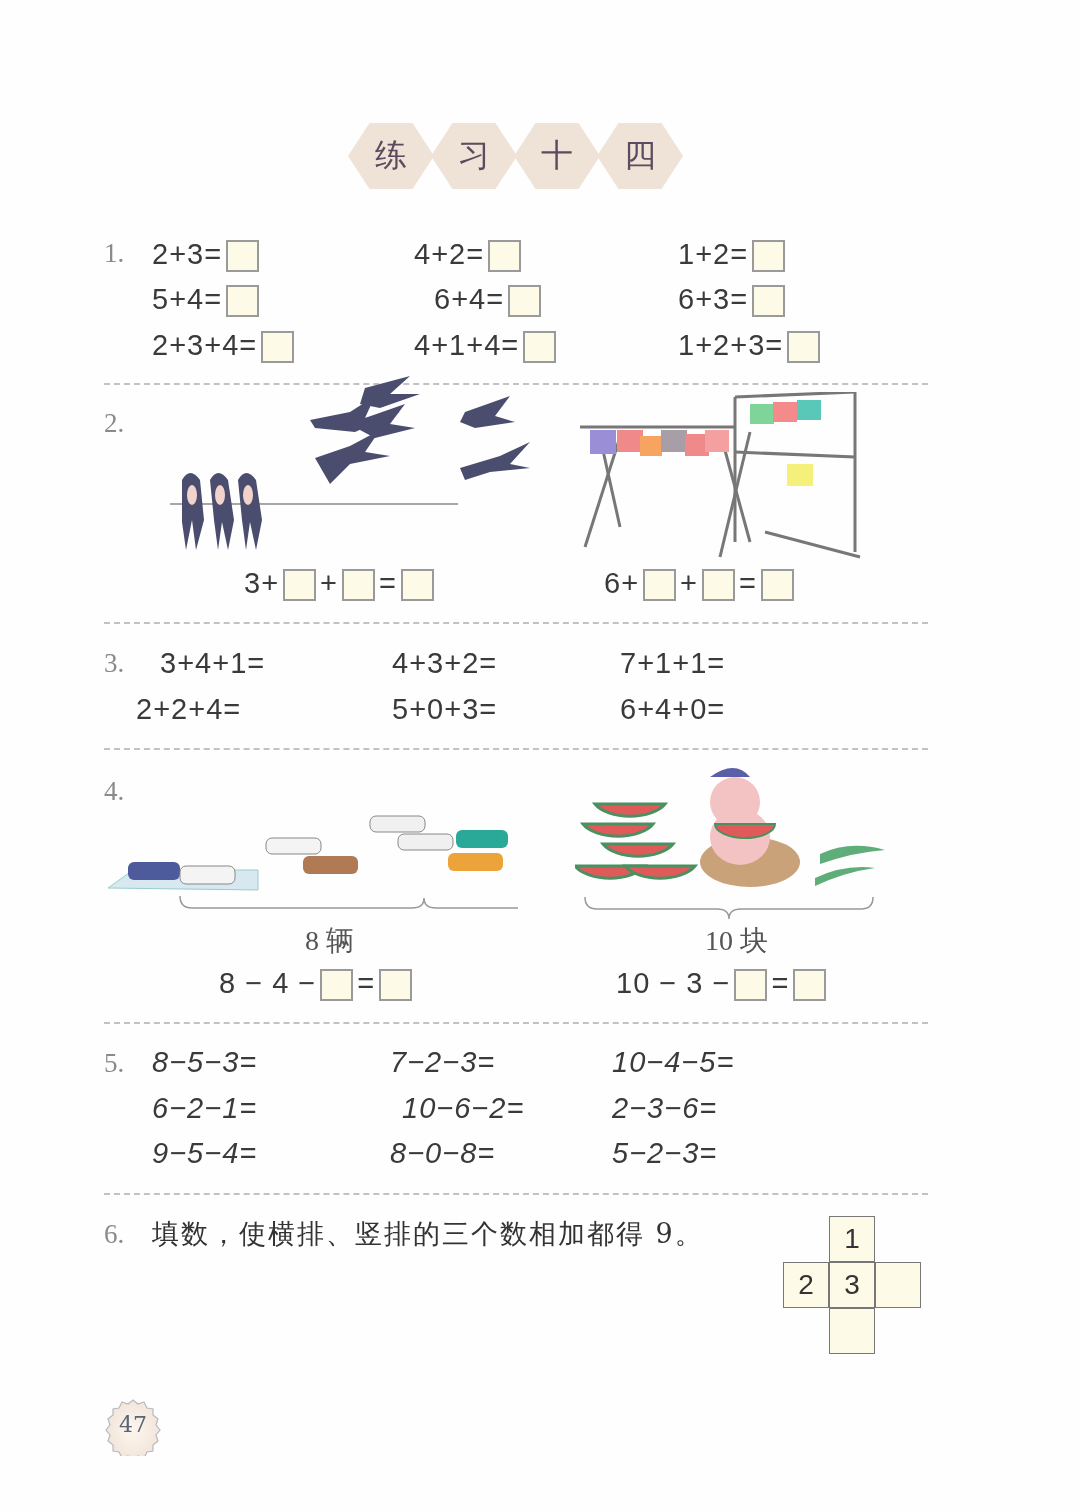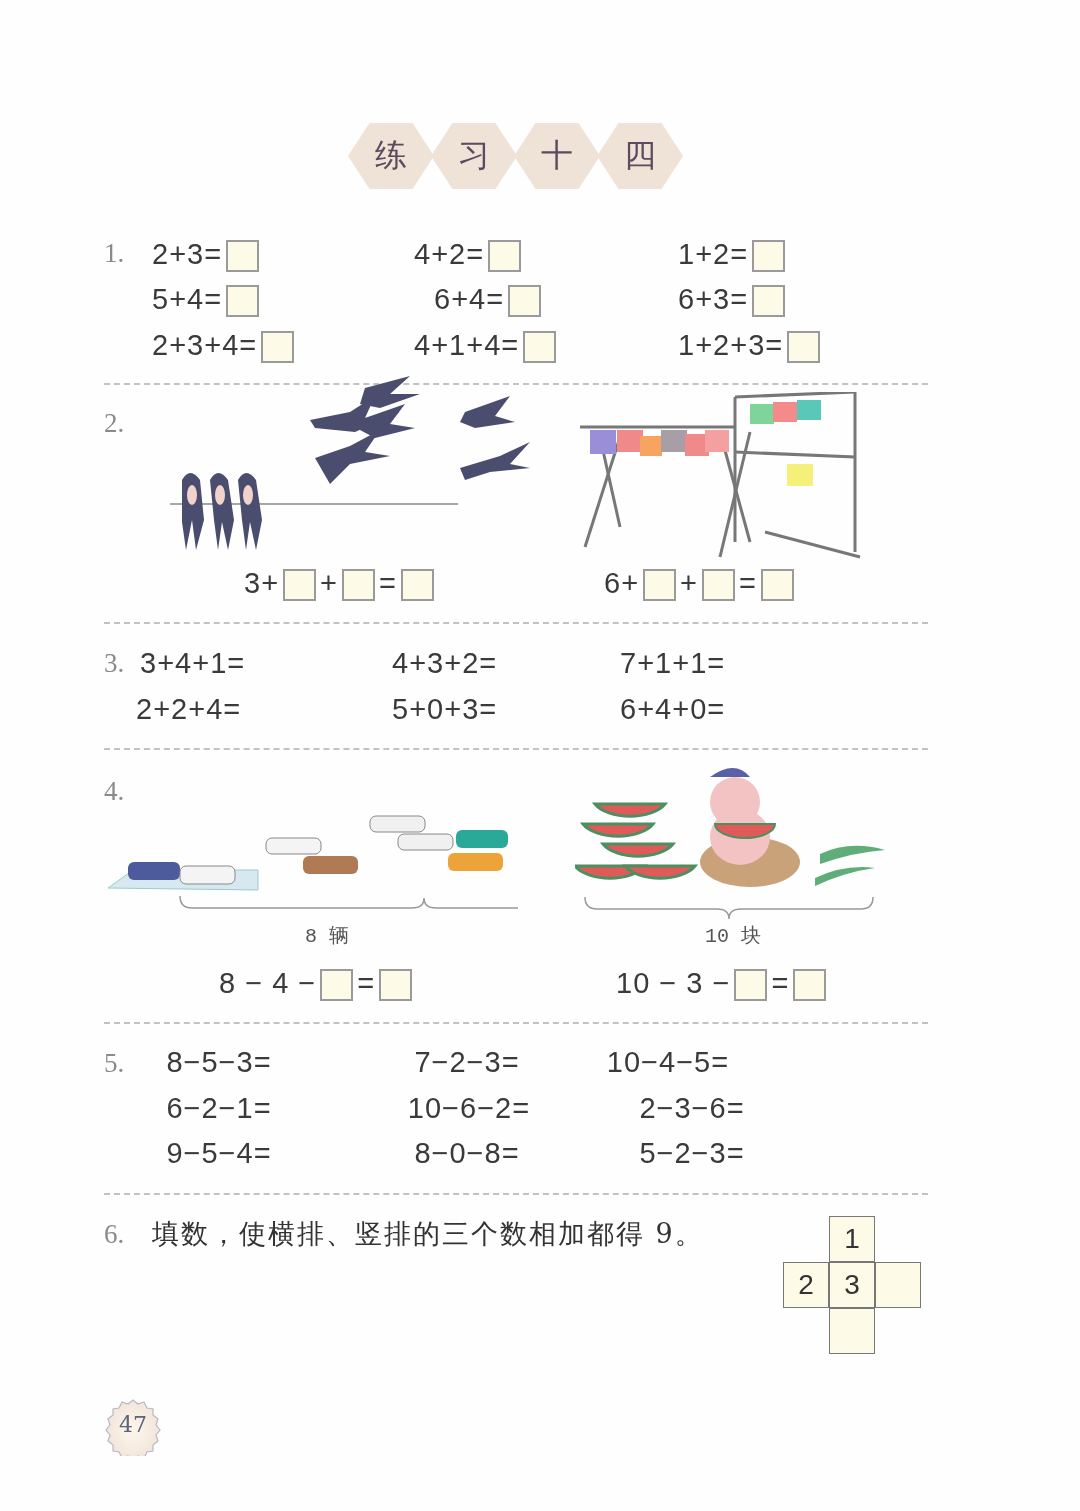--- a/index.html
+++ b/index.html
@@ -8,22 +8,22 @@
   .abs { position:absolute; }
   .title-hex { position:absolute; top:123px; width:86px; height:66px; background:#efe2d6;
     clip-path:polygon(25% 0,75% 0,100% 50%,75% 100%,25% 100%,0 50%);
     display:flex; align-items:center; justify-content:center;
     font-family:"DejaVu Serif", serif; font-size:32px; color:#5e4a5e; }
   .num { font-family:"Liberation Serif", serif; font-size:27px; color:#8a8a8a; }
   .eq { font-size:29px; color:#3a3a3a; white-space:nowrap; letter-spacing:1px; line-height:34px; }
   .eq .box { display:inline-block; width:33px; height:32px; border:2px solid #9a9a9a;
     background:#fdfbe8; vertical-align:middle; margin:0 4px; box-sizing:border-box; }
   .sep { position:absolute; left:104px; width:824px; border-top:2px dashed #c2c2c2; height:0; }
-  .label-small { font-size:20px; color:#555; font-family:Liberation Mono, monospace; }
-  .right { text-align:center; }
+  .label-small { font-size:28px; color:#555; font-family:Liberation Serif, serif; }
+  .right { text-align:left;font-style:italic; }
   .grid-cell { position:absolute; width:46px; height:46px; border:1.5px solid #777; background:#fdfbe8;
     box-sizing:border-box; font-size:28px; display:flex; align-items:center; justify-content:center; color:#333; }
   .q6 { font-family:"DejaVu Serif", serif; font-size:27px; color:#333; letter-spacing:2px; }
   .page-badge { position:absolute; left:104px; top:1398px; width:58px; height:58px; }
 </style>
 </head>
 <body>
 
 <div>
   <div class="title-hex" style="left:348px">练</div>
@@ -104,21 +104,21 @@
     <span>3+</span><span class="box"></span><span>+</span><span class="box"></span><span>=</span><span class="box"></span>
   </div>
   <div class="abs eq" style="left:604px;top:566px">
     <span>6+</span><span class="box"></span><span>+</span><span class="box"></span><span>=</span><span class="box"></span>
   </div>
 </div>
 <div class="sep" style="top:622px"></div>
 
 <div>
   <div class="abs num" style="left:104px;top:648px">3.</div>
-  <div class="abs eq" style="left:140px;top:646px">3+4+1=</div>
+  <div class="abs eq" style="left:160px;top:646px">3+4+1=</div>
   <div class="abs eq" style="left:392px;top:646px">4+3+2=</div>
   <div class="abs eq" style="left:620px;top:646px">7+1+1=</div>
   <div class="abs eq" style="left:136px;top:692px">2+2+4=</div>
   <div class="abs eq" style="left:392px;top:692px">5+0+3=</div>
   <div class="abs eq" style="left:620px;top:692px">6+4+0=</div>
 </div>
 <div class="sep" style="top:748px"></div>
 
 <div>
   <div class="abs num" style="left:104px;top:776px">4.</div>
@@ -163,23 +163,23 @@
   <div class="abs eq" style="left:616px;top:966px">
     <span>10 − 3 −</span><span class="box"></span><span>=</span><span class="box"></span>
   </div>
 </div>
 <div class="sep" style="top:1022px"></div>
 
 <div>
   <div class="abs num" style="left:104px;top:1048px">5.</div>
   <div class="abs eq right" style="left:152px;top:1045px;width:134px">8−5−3=</div>
   <div class="abs eq right" style="left:390px;top:1045px;width:154px">7−2−3=</div>
-  <div class="abs eq right" style="left:588px;top:1045px;width:160px">10−4−5=</div>
+  <div class="abs eq right" style="left:612px;top:1045px;width:160px">10−4−5=</div>
   <div class="abs eq right" style="left:152px;top:1091px;width:134px">6−2−1=</div>
-  <div class="abs eq right" style="left:392px;top:1091px;width:154px">10−6−2=</div>
+  <div class="abs eq right" style="left:402px;top:1091px;width:154px">10−6−2=</div>
   <div class="abs eq right" style="left:612px;top:1091px;width:160px">2−3−6=</div>
   <div class="abs eq right" style="left:152px;top:1136px;width:134px">9−5−4=</div>
   <div class="abs eq right" style="left:390px;top:1136px;width:154px">8−0−8=</div>
   <div class="abs eq right" style="left:612px;top:1136px;width:160px">5−2−3=</div>
 </div>
 <div class="sep" style="top:1193px"></div>
 
 <div>
   <div class="abs num" style="left:104px;top:1219px">6.</div>
   <div class="abs q6" style="left:152px;top:1216px">填数，使横排、竖排的三个数相加都得 9。</div>

